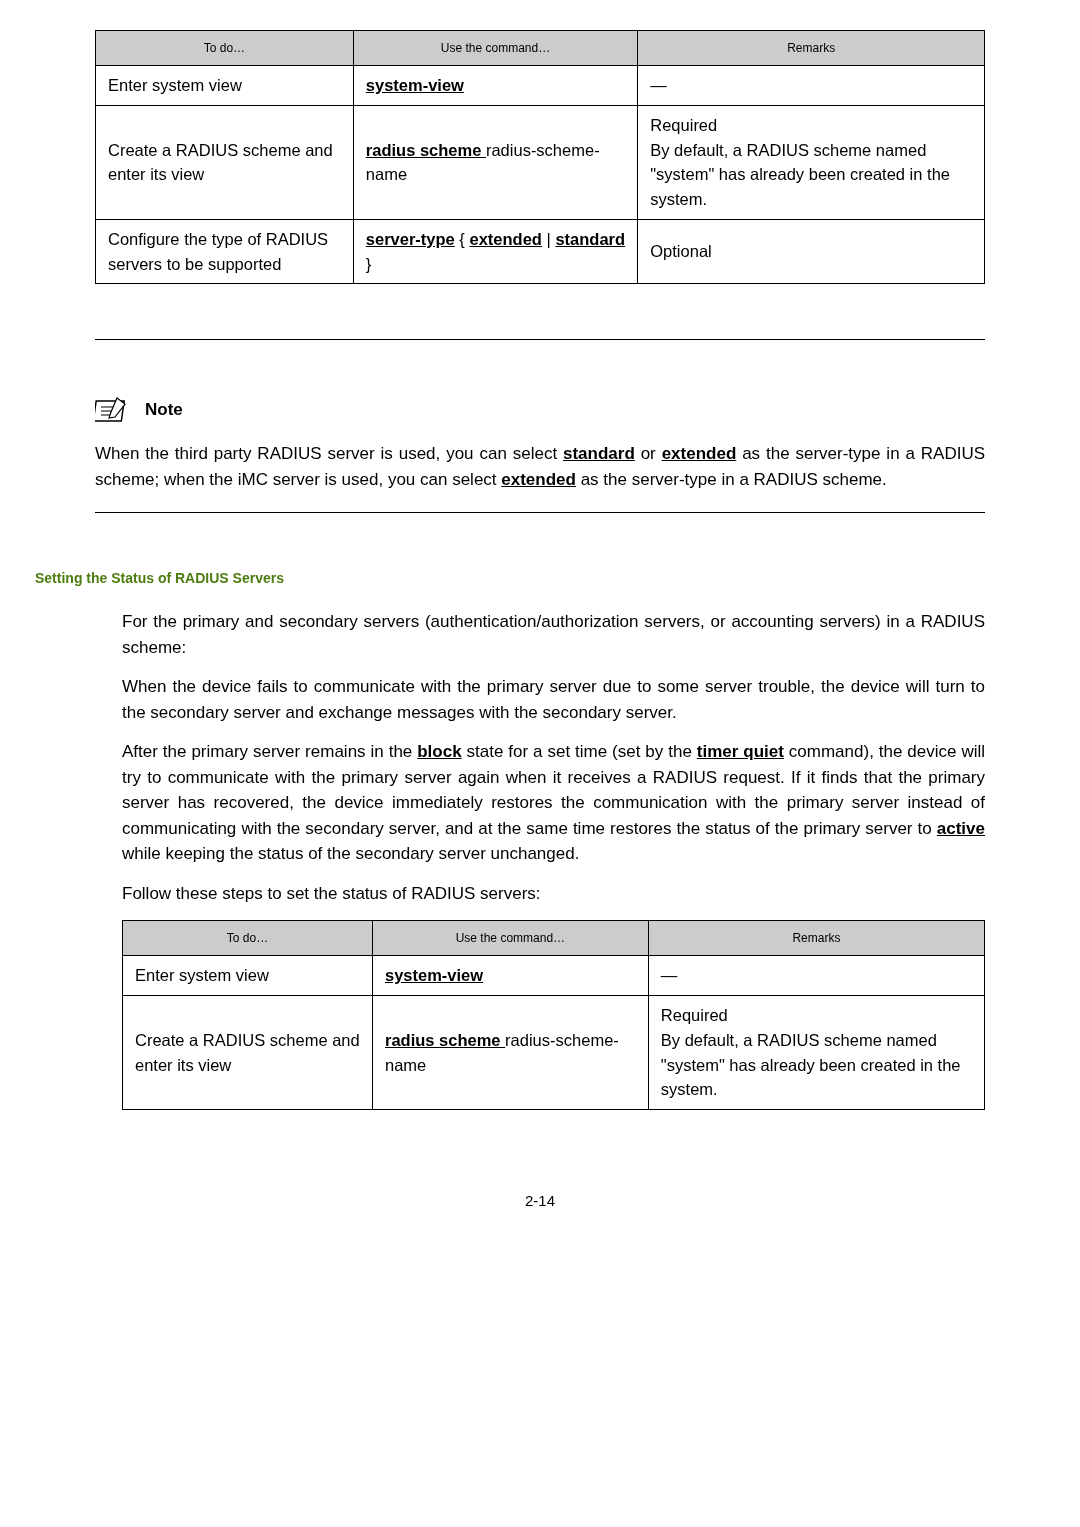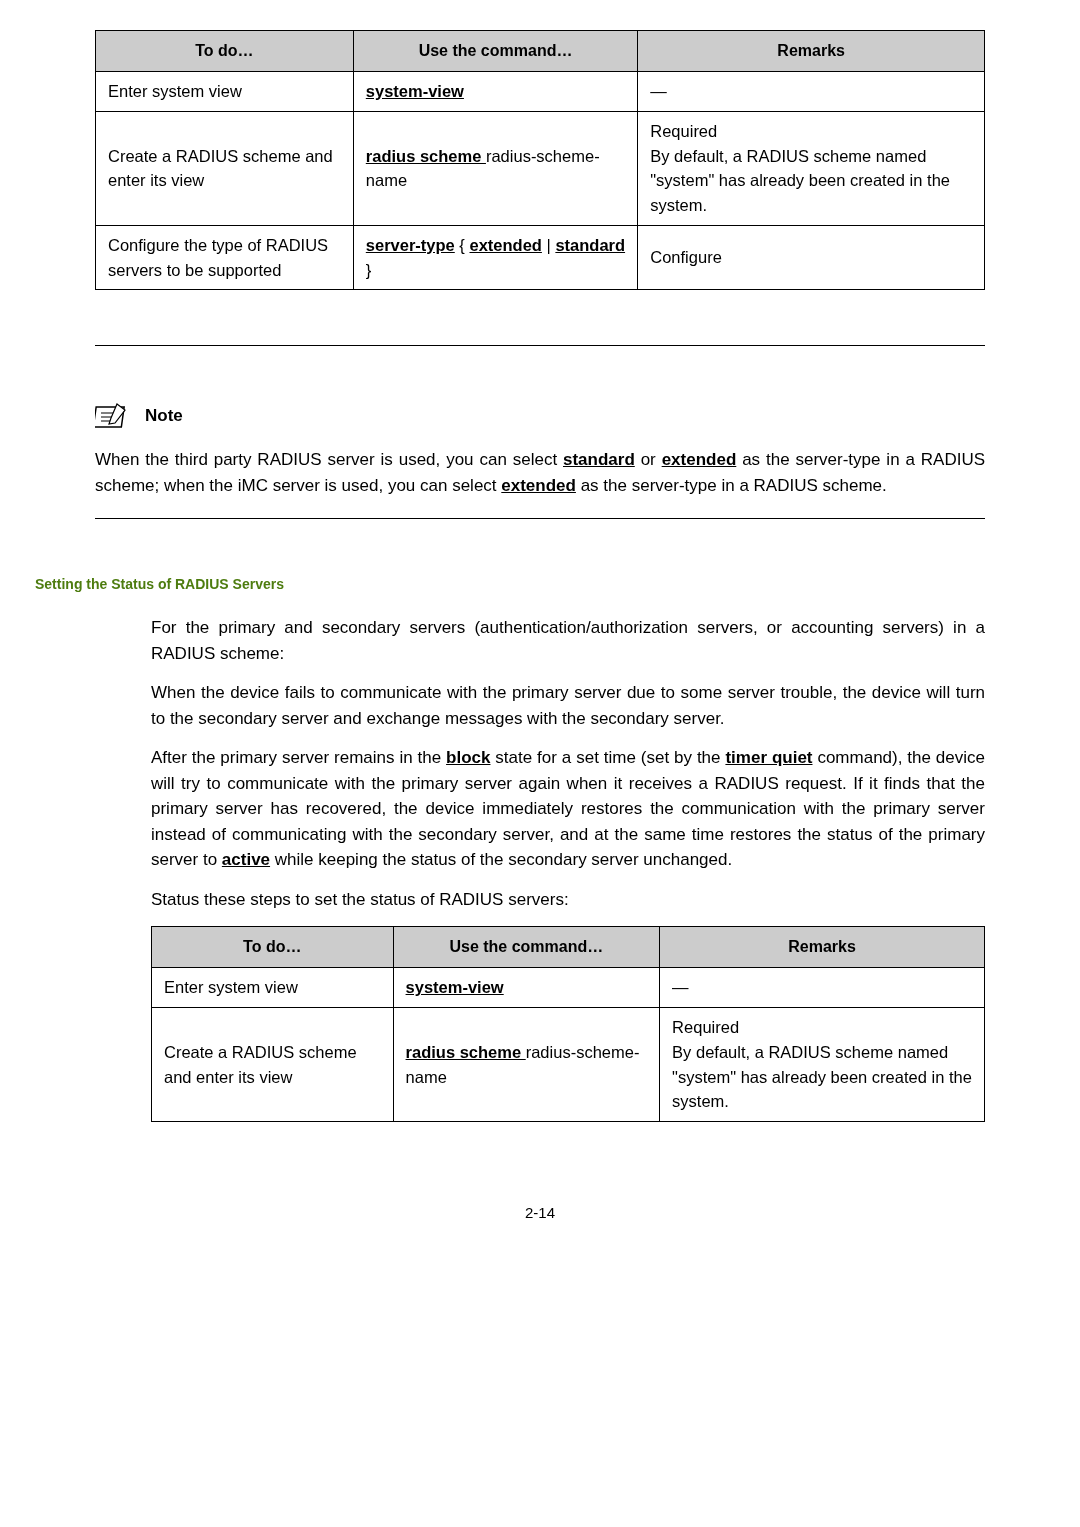--- a/index.html
+++ b/index.html
@@ -17,25 +17,25 @@
       font-size: 17px;
       line-height: 1.5;
     }
     table {
       width: 100%;
       border-collapse: collapse;
       margin-bottom: 30px;
     }
     th {
       background: #cccccc;
-      font-weight: bold;
+      font-weight: normal;
       text-align: center;
       border: 1px solid #000;
       padding: 8px 10px;
-      font-size: 16px;
+      font-size: 12px;
     }
     td {
       border: 1px solid #000;
       padding: 7px 12px;
       vertical-align: middle;
       font-size: 16.5px;
     }
     .col1 { width: 29%; }
     .col2 { width: 32%; }
     .col3 { width: 39%; }
@@ -68,21 +68,21 @@
       color: #4d7c0f;
       font-weight: bold;
       font-size: 14px;
       margin-bottom: 20px;
       margin-left: -60px;
     }
     .body-para {
       text-align: justify;
       margin-bottom: 14px;
     }
-    .body-block { margin-left: 56px; }
+    .body-block { margin-left: 27px; }
     .page-num {
       text-align: center;
       margin-top: 80px;
       font-size: 15px;
     }
   </style>
 </head>
 <body>
 
 <table>
@@ -103,21 +103,21 @@
       <td>Create a RADIUS scheme and enter its view</td>
       <td><span class="bold">radius scheme </span><span>radius-scheme-name</span></td>
       <td>
         <div>Required</div>
         <div>By default, a RADIUS scheme named "system" has already been created in the system.</div>
       </td>
     </tr>
     <tr>
       <td>Configure the type of RADIUS servers to be supported</td>
       <td><span class="bold">server-type</span><span> { </span><span class="bold">extended</span><span> | </span><span class="bold">standard</span><span> }</span></td>
-      <td>Configure</td>
+      <td>Optional</td>
     </tr>
   </tbody>
 </table>
 
 <div class="note-section">
   <div class="note-header">
     <svg class="note-icon-svg" viewBox="0 0 34 28">
       <rect x="2" y="6" width="28" height="20" fill="none" stroke="#000" stroke-width="1.5" transform="skewX(-8)"></rect>
       <line x1="6" y1="12" x2="24" y2="12" stroke="#000" stroke-width="1"></line>
       <line x1="6" y1="16" x2="24" y2="16" stroke="#000" stroke-width="1"></line>
@@ -129,21 +129,21 @@
   <p class="note-para"><span>When the third party RADIUS server is used, you can select </span><span class="bold">standard</span><span> or </span><span class="bold">extended</span><span> as the server-type in a RADIUS scheme; when the iMC  server is used, you can select </span><span class="bold">extended</span><span> as the server-type in a RADIUS scheme.</span></p>
 </div>
 <hr class="note-end-rule">
 
 <div class="section-heading">Setting the Status of RADIUS Servers</div>
 
 <div class="body-block">
   <p class="body-para">For the primary and secondary servers (authentication/authorization servers, or accounting servers) in a RADIUS scheme:</p>
   <p class="body-para">When the device fails to communicate with the primary server due to some server trouble, the device will turn to the secondary server and exchange messages with the secondary server.</p>
   <p class="body-para"><span>After the primary server remains in the </span><span class="bold">block</span><span> state for a set time (set by the </span><span class="bold">timer quiet</span><span> command), the device will try to communicate with the primary server again when it receives a RADIUS request. If it finds that the primary server has recovered, the device immediately restores the communication with the primary server instead of communicating with the secondary server, and at the same time restores the status of the primary server to </span><span class="bold">active</span><span> while keeping the status of the secondary server unchanged.</span></p>
-  <p class="body-para">Status these steps to set the status of RADIUS servers:</p>
+  <p class="body-para">Follow these steps to set the status of RADIUS servers:</p>
 
   <table>
     <thead>
       <tr>
         <th class="col1">To do…</th>
         <th class="col2">Use the command…</th>
         <th class="col3">Remarks</th>
       </tr>
     </thead>
     <tbody>

